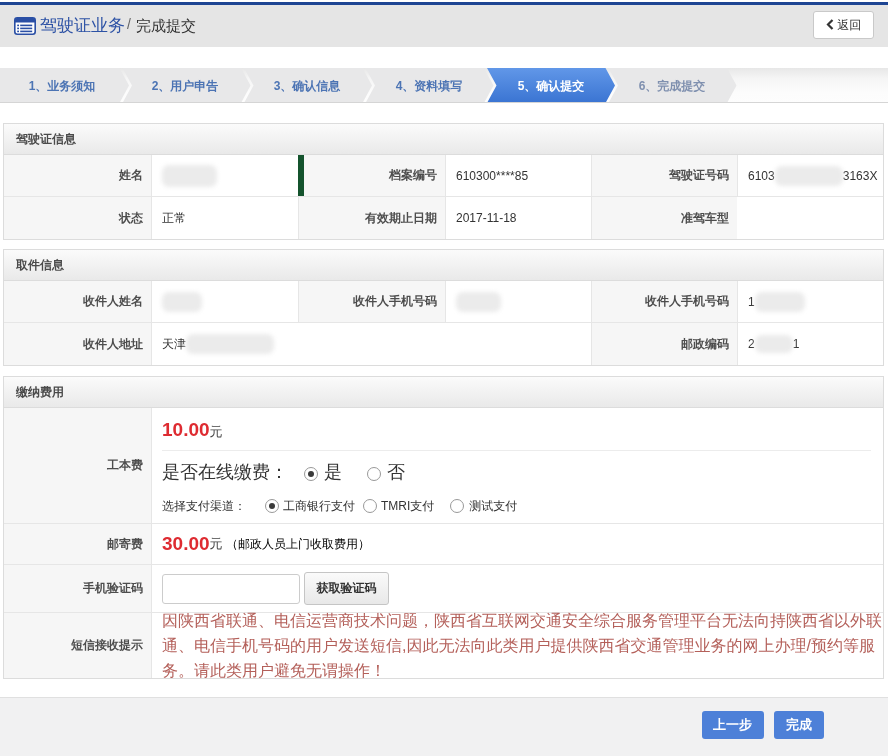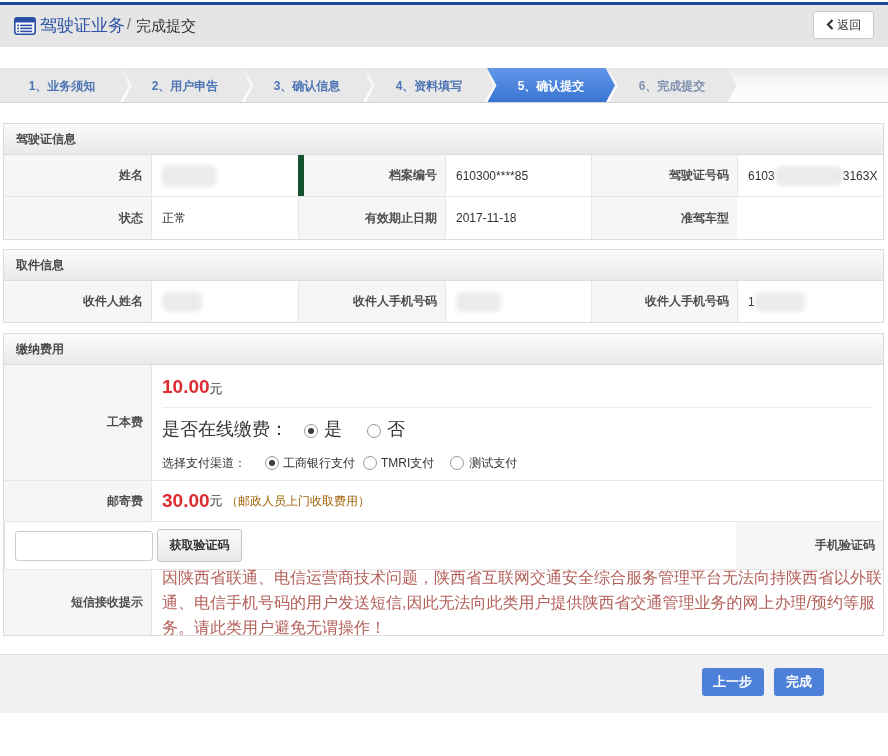--- a/index.html
+++ b/index.html
@@ -26,21 +26,21 @@
 .w1 { width:147px; }
 .w2 { width:147px; }
 .w3 { width:147px; }
 .w4 { width:146px; }
 .w5 { width:146px;padding-left:20px; }
 .w6 { width:146px; }
 .wv { width:732px; }
 .blob { display:inline-block; background:#ebebeb; border-radius:7px; filter:blur(2px); vertical-align:middle; }
 .fee { font-size:19px; font-weight:bold; color:#de2b31; }
 .yuan { font-size:13px; color:#444; }
-.note { font-size:12px; color:#a16207; }
+.note { font-size:12px; color:#000000; }
 .sms { font-size:16px; color:#b4605a; line-height:25px; }
 .radio { display:inline-block; width:14px; height:14px; border:1px solid #999; border-radius:50%; background:#fff; vertical-align:-3px; position:relative; }
 .radio.on:after { content:""; position:absolute; left:3px; top:3px; width:6px; height:6px; border-radius:50%; background:#3a3a3a; }
 .vcinput { width:138px; height:30px; border:1px solid #ccc; border-radius:3px; background:#fff; }
 .vcbtn { display:inline-block; width:85px; height:33px; line-height:31px; text-align:center; background:linear-gradient(#fafafa,#e8e8e8); border:1px solid #c5c5c5; border-radius:3px; font-size:12px; font-weight:bold; color:#333; margin-left:4px; vertical-align:middle; }
 .gap19 { height:18px; }
 .footer { height:59px; border-top:1px solid #e0e0e0; background:#f1f1f2; text-align:right; padding-right:64px; }
 .fbtn { display:inline-block; height:28px; margin-top:13px; background:#4d80d8; border-radius:3px; color:#fff; font-size:13px; font-weight:bold; text-align:center; line-height:28px; }
 </style>
 </head>
@@ -122,20 +122,26 @@
       <div class="cell val w2 h42">
           <span class="blob" style="width:40px;height:20px;"></span>
         </div>
       <div class="cell lbl w3 h42" style="border-left:1px solid #e6e6e6;">收件人手机号码</div>
       <div class="cell val w4 h42">
           <span class="blob" style="width:45px;height:20px;"></span>
         </div>
       <div class="cell lbl w5 h42" style="border-left:1px solid #e6e6e6;">收件人手机号码</div>
       <div class="cell val w6 h42">1<span class="blob" style="width:50px;height:20px;"></span></div>
     </div>
+    <div class="row">
+      <div class="cell lbl w1 h42">收件人地址</div>
+      <div class="cell val h42" style="width:440px;">天津<span class="blob" style="width:88px;height:20px;"></span></div>
+      <div class="cell lbl w5 h42" style="border-left:1px solid #e6e6e6;">邮政编码</div>
+      <div class="cell val w6 h42">2<span class="blob" style="width:38px;height:18px;"></span>1</div>
+    </div>
   </div>
   <div class="box" style="margin-bottom:0;">
     <div class="boxhead">缴纳费用</div>
     <div class="row">
       <div class="cell lbl w1" style="height:115px;">工本费</div>
       <div class="cell val wv" style="height:115px;display:block; padding:0 12px 0 10px;">
         <div style="padding-top:11px; height:32px;"><span class="fee">10.00</span><span class="yuan">元</span></div>
         <div style="border-bottom:1px solid #ececec; margin-top:10px;"></div>
         <div style="margin-top:10px; height:22px; line-height:22px; font-size:18px; color:#333;">是否在线缴费：<span class="radio on" style="margin-left:16px;"></span><span style="margin-left:6px;">是</span><span class="radio" style="margin-left:25px;"></span><span style="margin-left:6px;">否</span></div>
         <div style="margin-top:12px; height:22px; line-height:22px; font-size:12px; color:#333;">选择支付渠道：<span class="radio on" style="margin-left:19px;"></span><span style="margin-left:4px;">工商银行支付</span><span class="radio" style="margin-left:8px;"></span><span style="margin-left:4px;">TMRI支付</span><span class="radio" style="margin-left:16px;"></span><span style="margin-left:5px;">测试支付</span></div>
@@ -143,25 +149,25 @@
     </div>
     <div class="row">
       <div class="cell lbl w1" style="height:40px;">邮寄费</div>
       <div class="cell val wv" style="height:40px;">
           <span class="fee">30.00</span>
           <span class="yuan">元</span>
           <span class="note">&nbsp;（邮政人员上门收取费用）</span>
         </div>
     </div>
     <div class="row">
+      <div class="cell lbl w1" style="height:47px;">手机验证码</div>
       <div class="cell val wv" style="height:47px;">
           <input class="vcinput" type="text" style="">
           <span class="vcbtn">获取验证码</span>
         </div>
-      <div class="cell lbl w1" style="height:47px;">手机验证码</div>
     </div>
     <div class="row">
       <div class="cell lbl w1" style="height:65px;">短信接收提示</div>
       <div class="cell val wv sms" style="height:65px;">因陕西省联通、电信运营商技术问题，陕西省互联网交通安全综合服务管理平台无法向持陕西省以外联通、电信手机号码的用户发送短信,因此无法向此类用户提供陕西省交通管理业务的网上办理/预约等服务。请此类用户避免无谓操作！</div>
     </div>
   </div>
 </div>
 <div class="gap19"></div>
 <div class="footer">
   <span class="fbtn" style="width:62px;">上一步</span>

